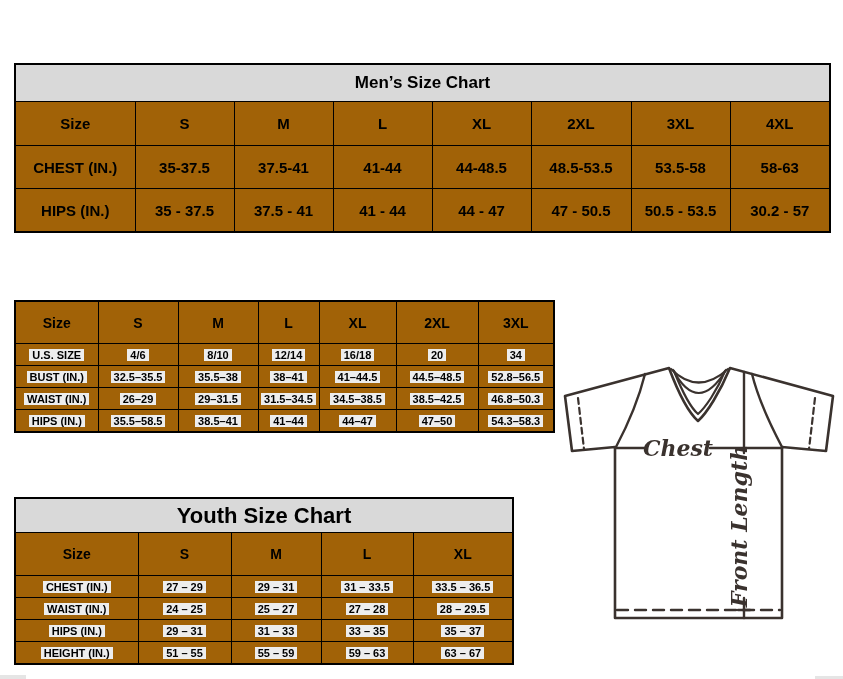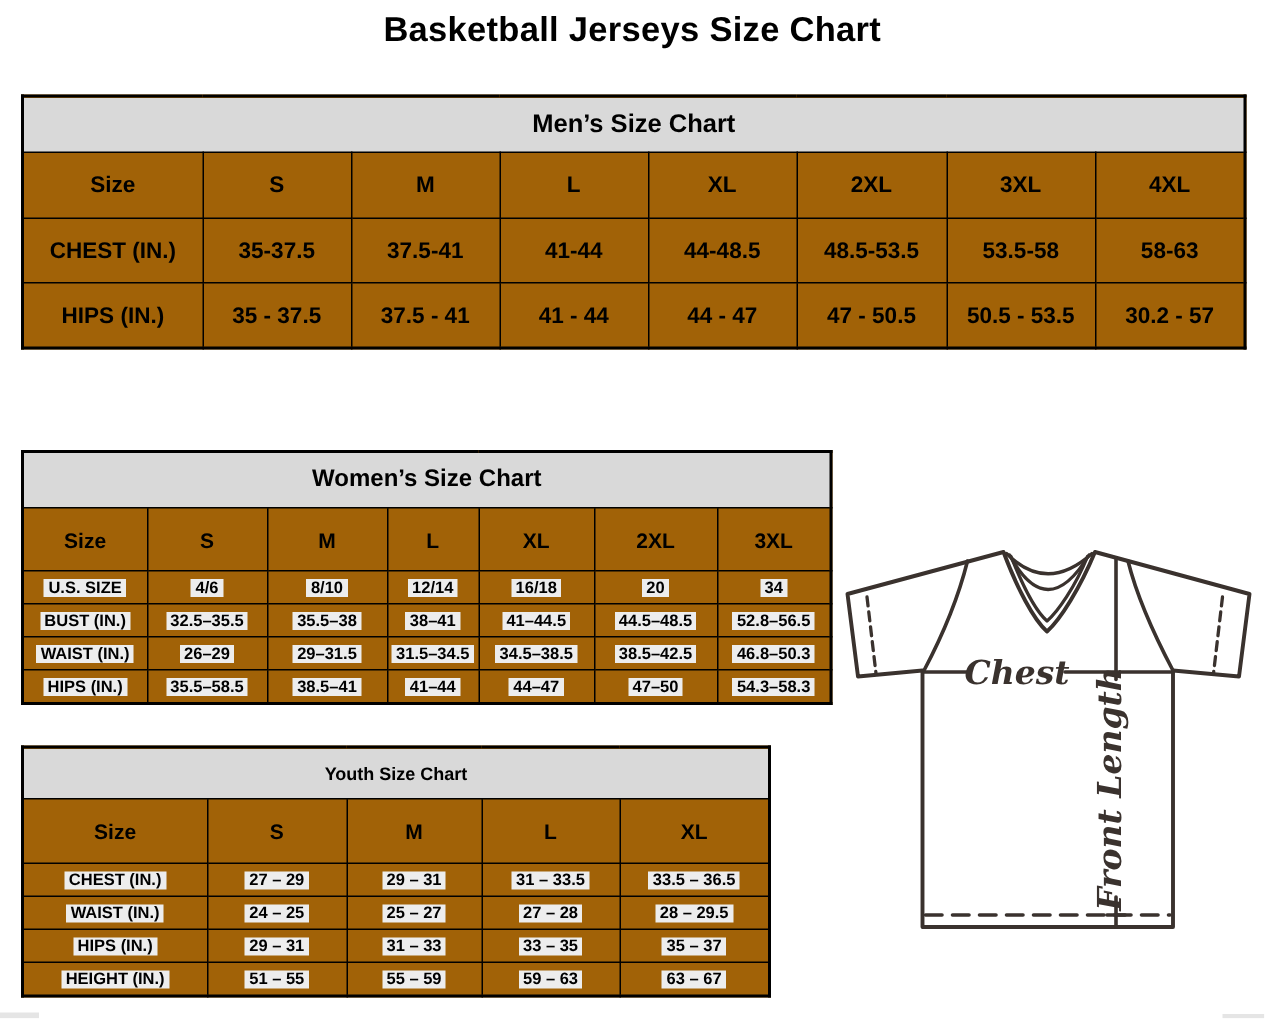--- a/index.html
+++ b/index.html
@@ -18,40 +18,39 @@
   #men-table .band td{height:36px;font-size:17px;}
   #men-table .head th{height:43px;font-size:15px;}
   #men-table .data td{height:42px;font-size:15px;}
 
   #women-table{left:14px;top:300px;width:539px;}
   #women-table .band td{height:36px;font-size:16px;}
   #women-table .head th{height:41px;font-size:14px;}
   #women-table .data td{height:21px;font-size:11px;}
 
   #youth-table{left:14px;top:497px;width:498px;}
-  #youth-table .band td{height:33px;font-size:12px;}
+  #youth-table .band td{height:33px;font-size:22px;}
   #youth-table .head th{height:42px;font-size:14px;}
   #youth-table .data td{height:21px;font-size:11px;}
 
   .hl{background:#ededed;padding:0 3px;margin-top:42px;}
 
   .jersey{position:absolute;left:550px;top:360px;}
   .jersey text{font-family:"DejaVu Serif",serif;font-style:italic;font-weight:bold;
                fill:#3a322e;}
 
   .frag{position:absolute;background:#e5e5e5;}
   #frag-left{left:0;top:675px;width:26px;height:4px;}
   #frag-right{left:815px;top:676px;width:28px;height:3px;}
 </style>
 </head>
 <body>
 
 <div class="page">
 
-  <div class="title">Basketball Jerseys Size Chart</div>
 
   <table id="men-table">
     <colgroup>
       <col style="width:120px">
         <col style="width:99px">
         <col style="width:99px">
         <col style="width:99px">
       <col style="width:99px">
         <col style="width:100px">
         <col style="width:99px">
@@ -98,23 +97,20 @@
     <colgroup>
       <col style="width:83px">
         <col style="width:80px">
         <col style="width:80px">
         <col style="width:61px">
       <col style="width:77px">
         <col style="width:82px">
         <col style="width:76px">
     </colgroup>
     <tbody>
-        <tr class="band">
-      <td colspan="7">Women’s Size Chart</td>
-    </tr>
     <tr class="head">
       <th>Size</th>
       <th>S</th>
       <th>M</th>
       <th>L</th>
       <th>XL</th>
       <th>2XL</th>
       <th>3XL</th>
     </tr>
     <tr class="data">

